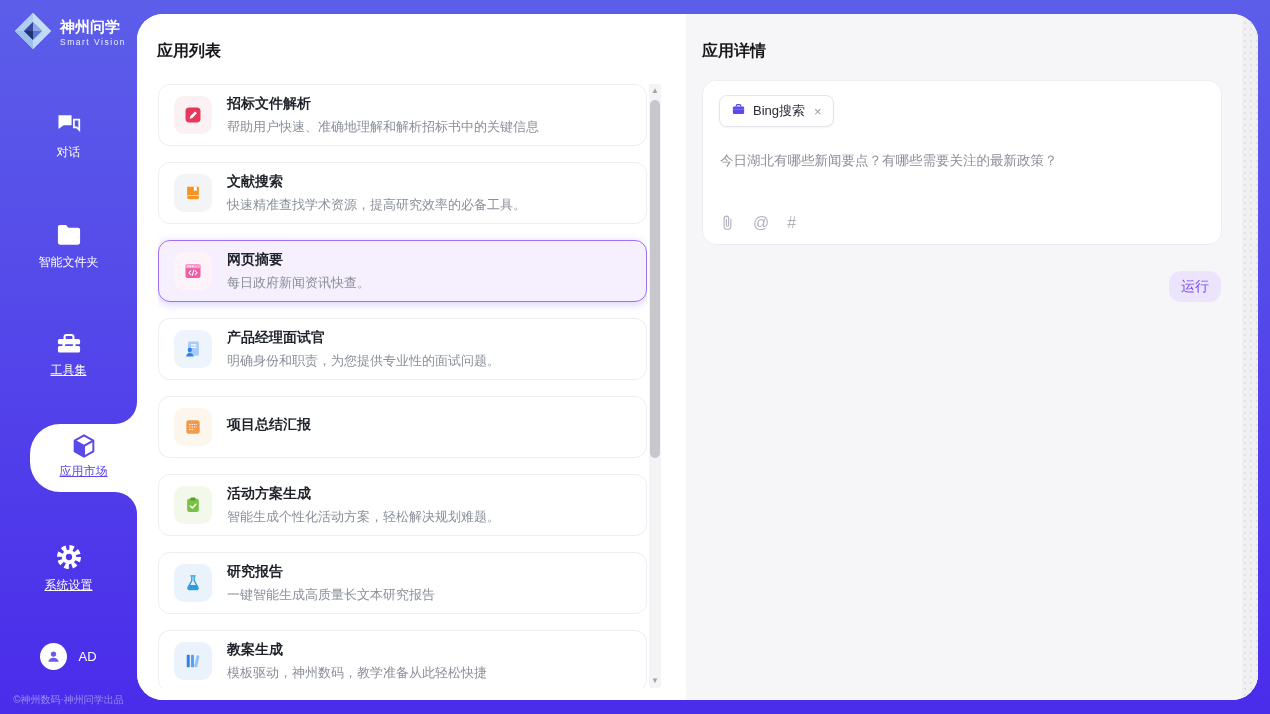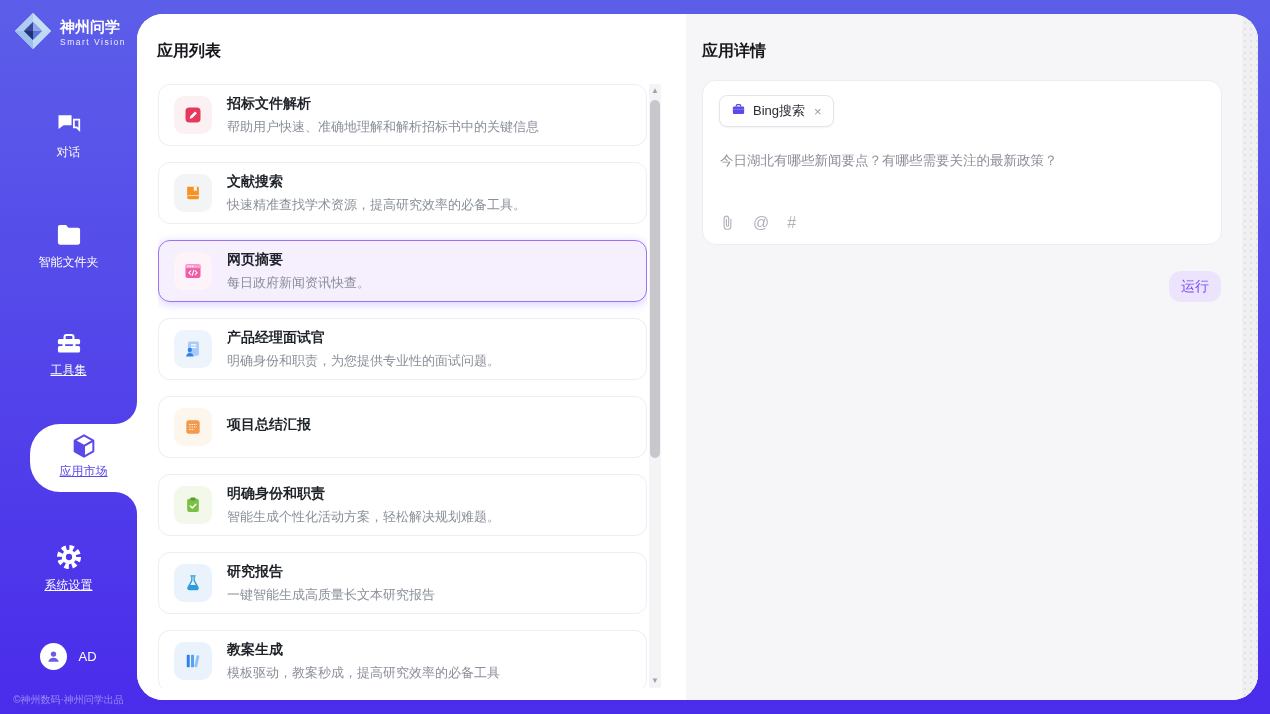--- a/index.html
+++ b/index.html
@@ -242,21 +242,21 @@
 
       <div class="card">
         <span class="tile" style="background:#f2f8ea">
           <svg width="20" height="20" viewBox="0 0 24 24">
             <rect x="5" y="4.5" width="14" height="16" rx="2.5" fill="#7ac143"></rect>
             <rect x="9" y="3" width="6" height="3.6" rx="1.2" fill="#5a9c2e"></rect>
             <path d="M8.7 13.3l2.4 2.4 4.4-4.6" fill="none" stroke="#fff" stroke-width="1.7" stroke-linecap="round"></path>
           </svg>
         </span>
         <span>
-          <div class="card-name">明确身份和职责</div>
+          <div class="card-name">活动方案生成</div>
           <div class="card-desc">智能生成个性化活动方案，轻松解决规划难题。</div>
         </span>
       </div>
 
       <div class="card">
         <span class="tile" style="background:#eaf3fc">
           <svg width="20" height="20" viewBox="0 0 24 24">
             <path d="M9.4 3.5h5.2" stroke="#2d9cdb" stroke-width="1.6" stroke-linecap="round"></path>
             <path d="M10.6 3.8v5.4l-4.5 8.1c-.7 1.2.2 2.7 1.6 2.7h8.6c1.4 0 2.3-1.5 1.6-2.7l-4.5-8.1V3.8" fill="none" stroke="#2d9cdb" stroke-width="1.6" stroke-linejoin="round"></path>
             <path d="M8 14.5h8l2 3.6c.4.8-.1 1.9-1.1 1.9H7.1c-1 0-1.5-1.1-1.1-1.9z" fill="#2d9cdb"></path>
@@ -271,21 +271,21 @@
       <div class="card">
         <span class="tile" style="background:#eaf3fc">
           <svg width="20" height="20" viewBox="0 0 24 24">
             <rect x="4.5" y="4.5" width="3.6" height="15" rx="1" fill="#2f80ed"></rect>
             <rect x="9.6" y="4.5" width="3.6" height="15" rx="1" fill="#5aa2f0"></rect>
             <rect x="14.9" y="5.2" width="3.4" height="14.4" rx="1" fill="#8ec2f5" transform="rotate(12 16.6 12.4)"></rect>
           </svg>
         </span>
         <span>
           <div class="card-name">教案生成</div>
-          <div class="card-desc">模板驱动，教案秒成，提高研究效率的必备工具</div>
+          <div class="card-desc">模板驱动，神州数码，教学准备从此轻松快捷</div>
         </span>
       </div>
 
     </div>
 
     <div class="sb-track">
       <div class="sb-arrow sb-up">▲</div>
       <div class="sb-thumb"></div>
       <div class="sb-arrow sb-down">▼</div>
     </div>

